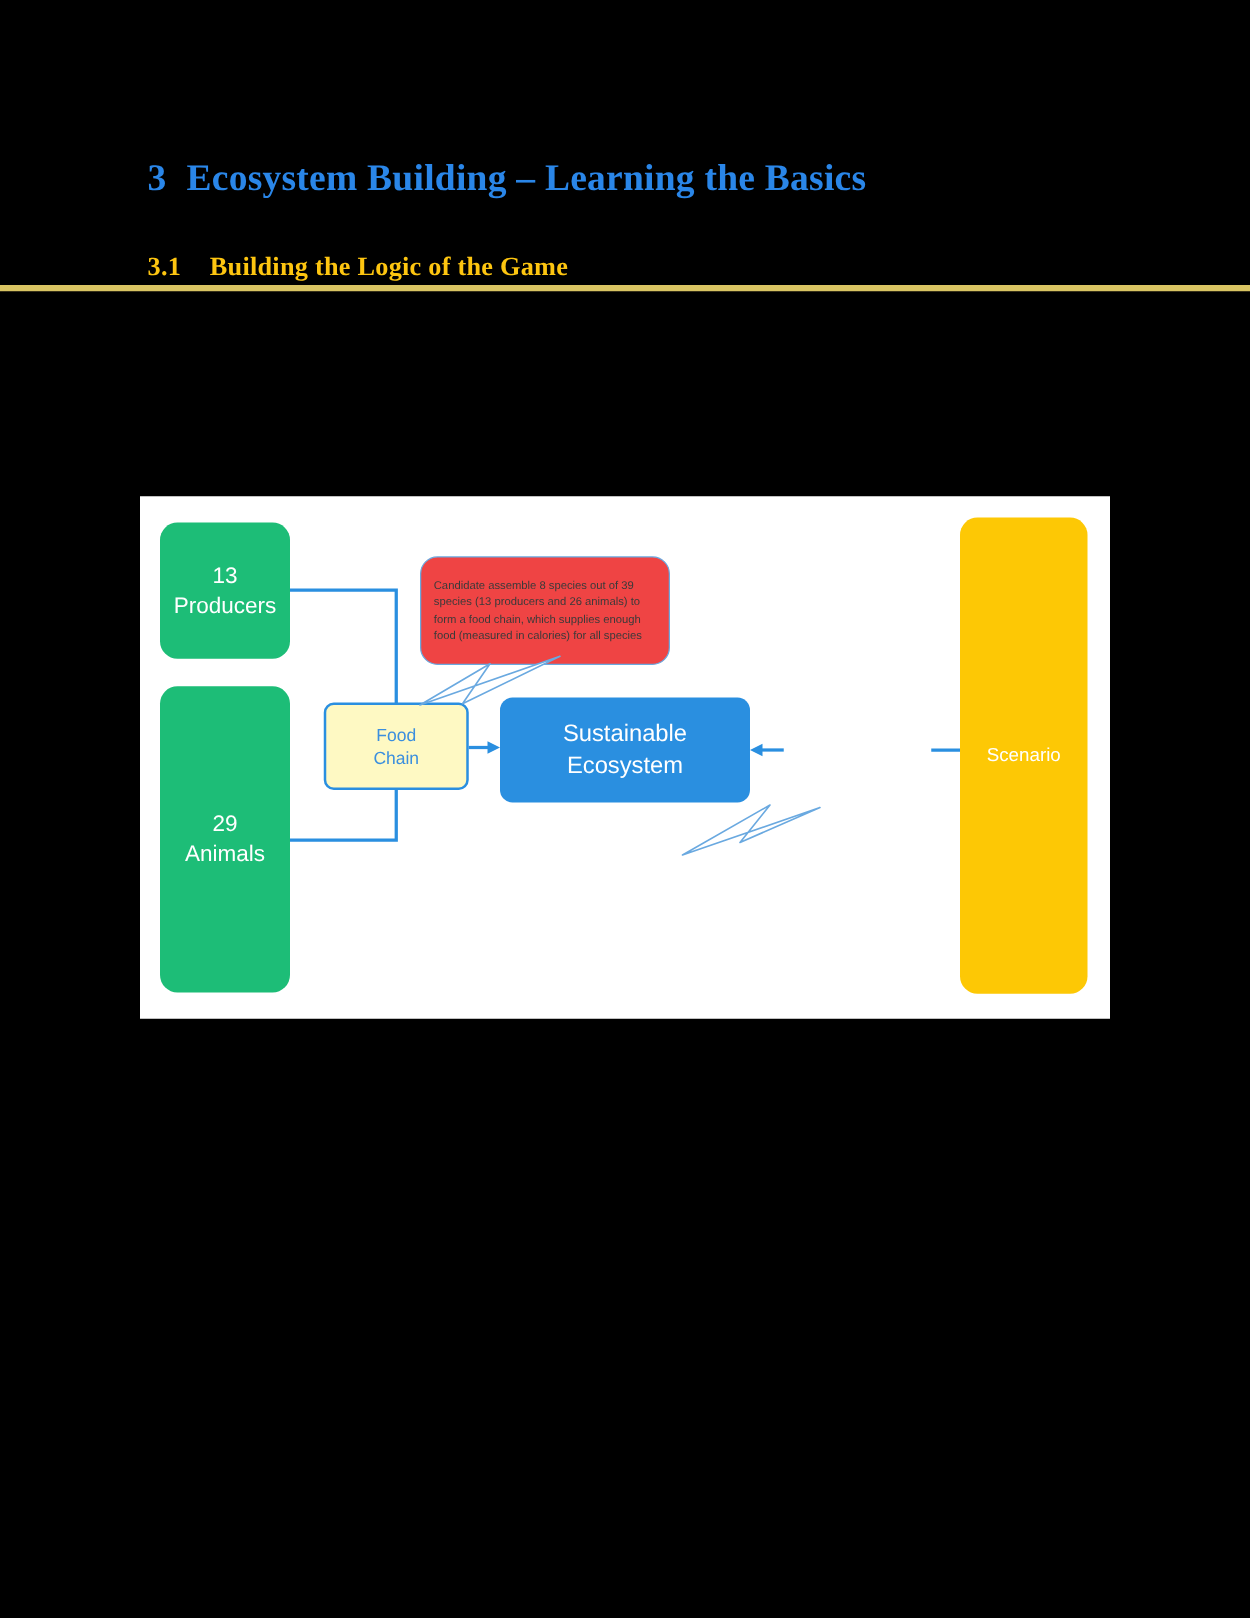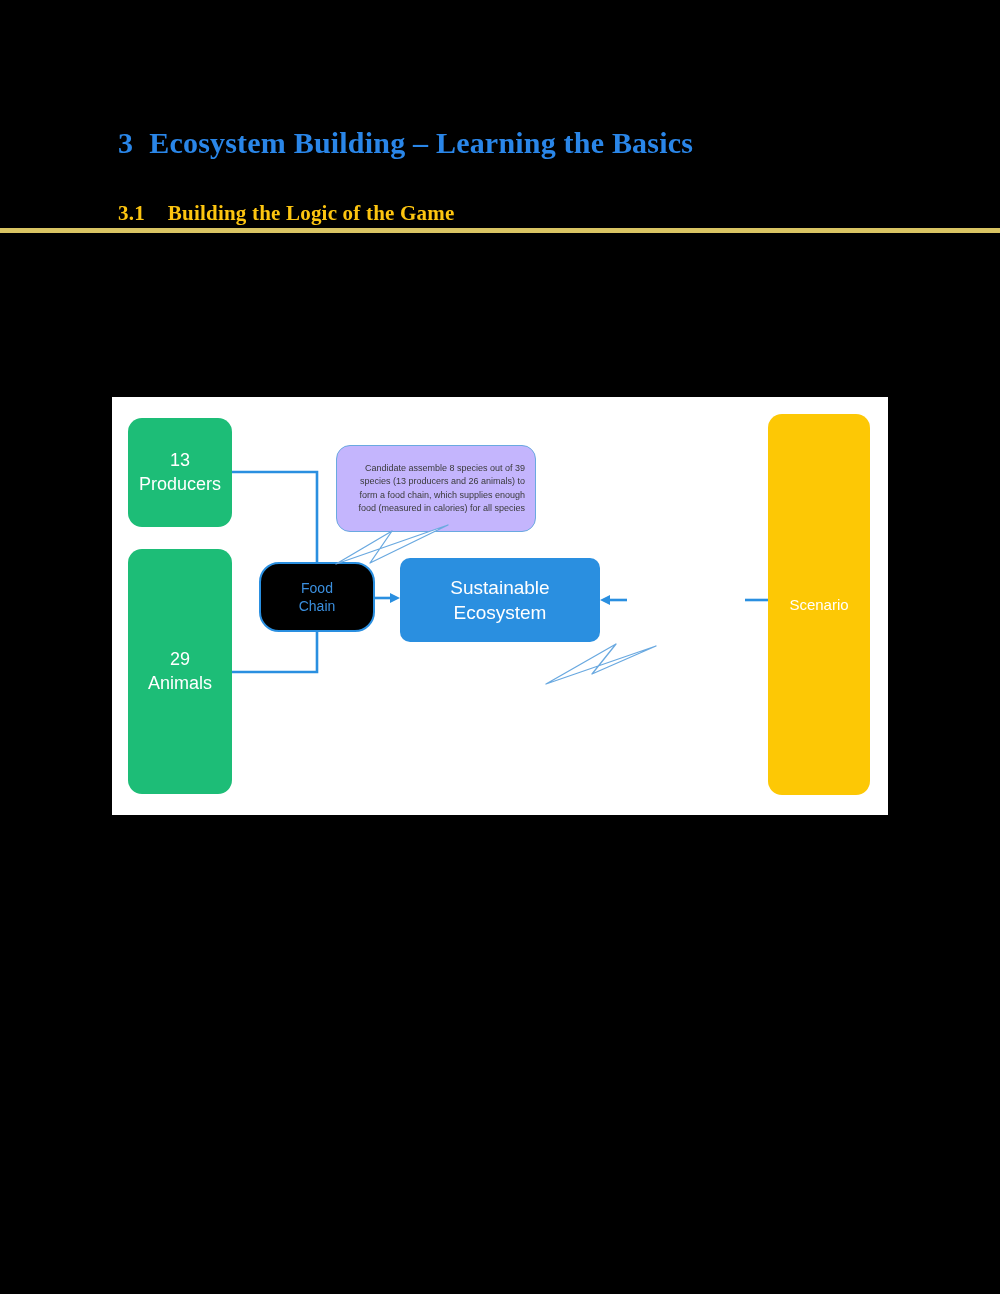--- a/index.html
+++ b/index.html
@@ -88,23 +88,23 @@
   }
   #node-producers { left: 16px;  top: 21px;  width: 104px; height: 109px; }
   #node-animals   { left: 16px;  top: 152px; width: 104px; height: 245px; }
 
   
   #node-food-chain {
     left: 147px;
     top: 165px;
     width: 116px;
     height: 70px;
-    background: #000000;
+    background: #fef9c3;
     border: 2.5px solid #2a8fe0;
-    border-radius: 20px;
+    border-radius: 8px;
     color: #3b8fde;
     font-size: 14px;
     z-index: 3;
   }
 
   
   #node-ecosystem {
     left: 288px;
     top: 161px;
     width: 200px;
@@ -149,27 +149,27 @@
     left: 0; top: 0;
     width: 776px;
     height: 418px;
     z-index: 1;
   }
 
   
   .callout {
     position: absolute;
     box-sizing: border-box;
-    background: #c4b5fd;
+    background: #ef4444;
     border: 1.3px solid #6aa9e0;
     border-radius: 14px;
     color: #3a3a3a;
     font-size: 9px;
     line-height: 1.5;
-    text-align: right;
+    text-align: left;
     display: flex;
     align-items: center;
     justify-content: center;
     padding: 6px 10px;
     z-index: 4;
   }
   #callout-food-chain { left: 224px; top: 48px;  width: 200px; height: 87px; }
   #callout-location   { left: 419px; top: 281px; width: 199px; height: 84px; }
 
   .callout-tail {

